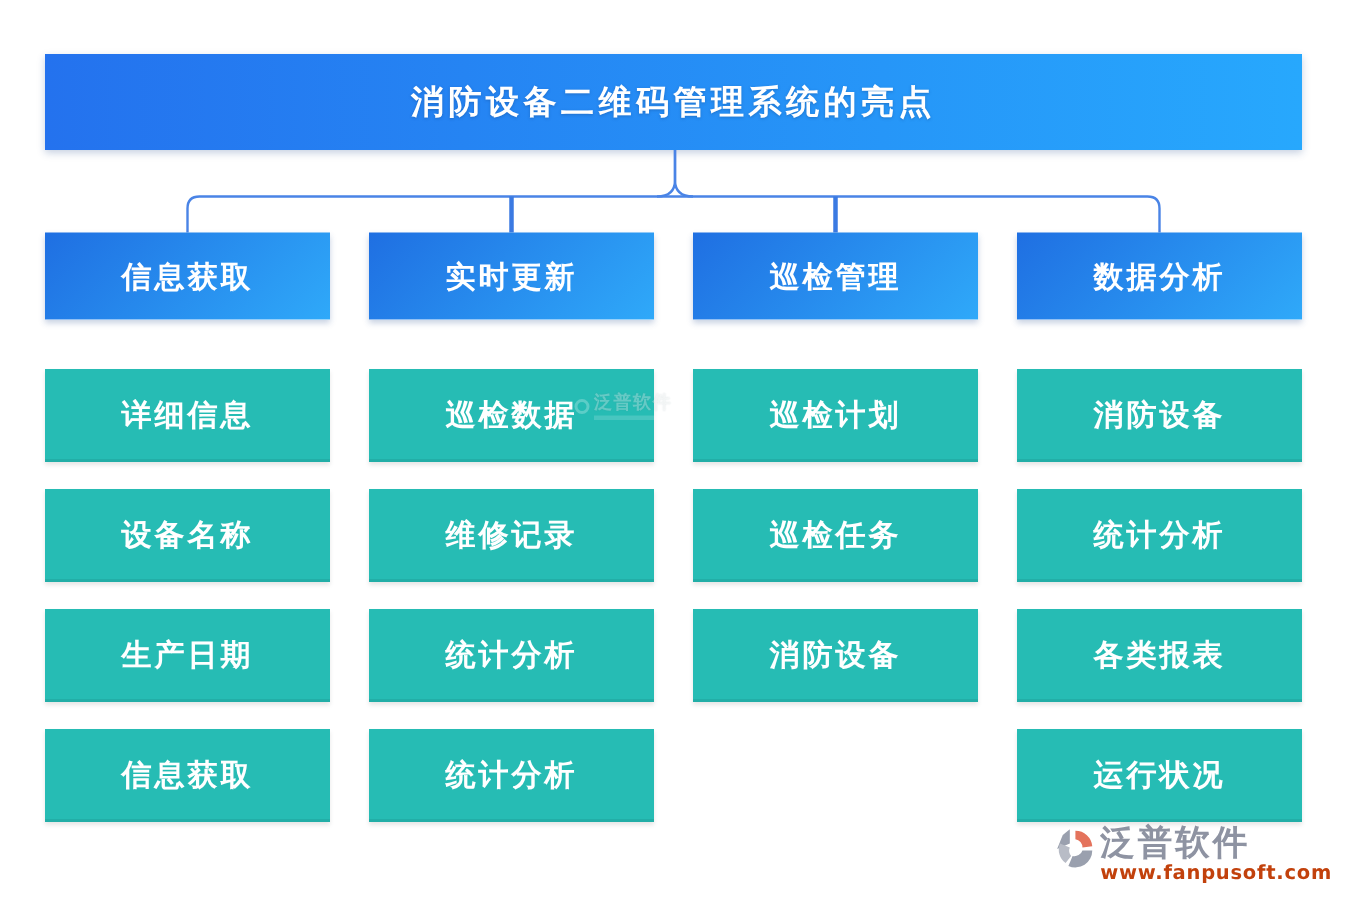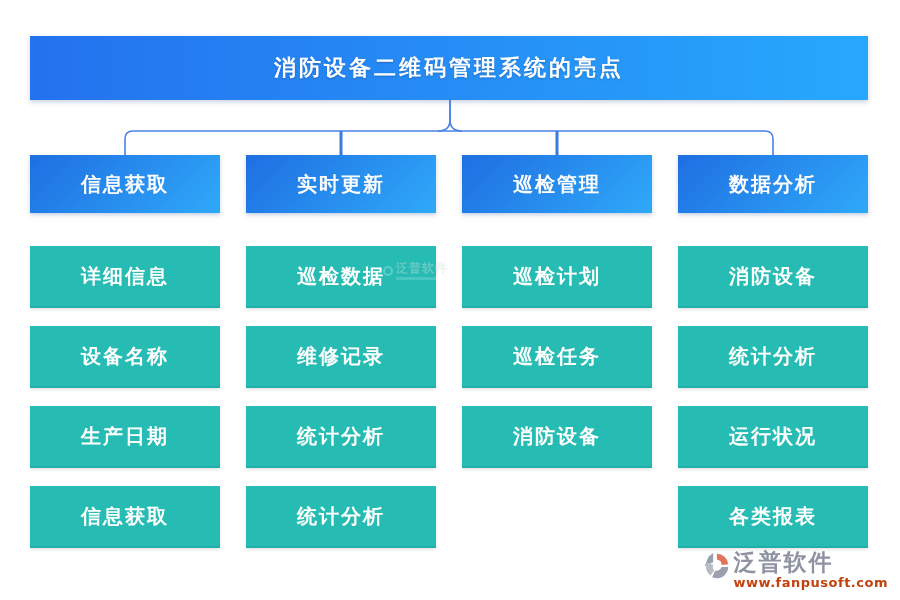--- a/index.html
+++ b/index.html
@@ -123,22 +123,22 @@
       <div class="hdr">巡检管理</div>
       <div class="item">巡检计划</div>
       <div class="item">巡检任务</div>
       <div class="item">消防设备</div>
     </div>
 
     <div class="col">
       <div class="hdr">数据分析</div>
       <div class="item">消防设备</div>
       <div class="item">统计分析</div>
+      <div class="item">各类报表</div>
       <div class="item">运行状况</div>
-      <div class="item">各类报表</div>
     </div>
 
   </div>
 
   <div class="watermark">
     <span class="wm-circle"></span>
     <span class="wm-text-wrap">
       <span class="wm-text">泛普软件</span>
       <span class="wm-line"></span>
     </span>

